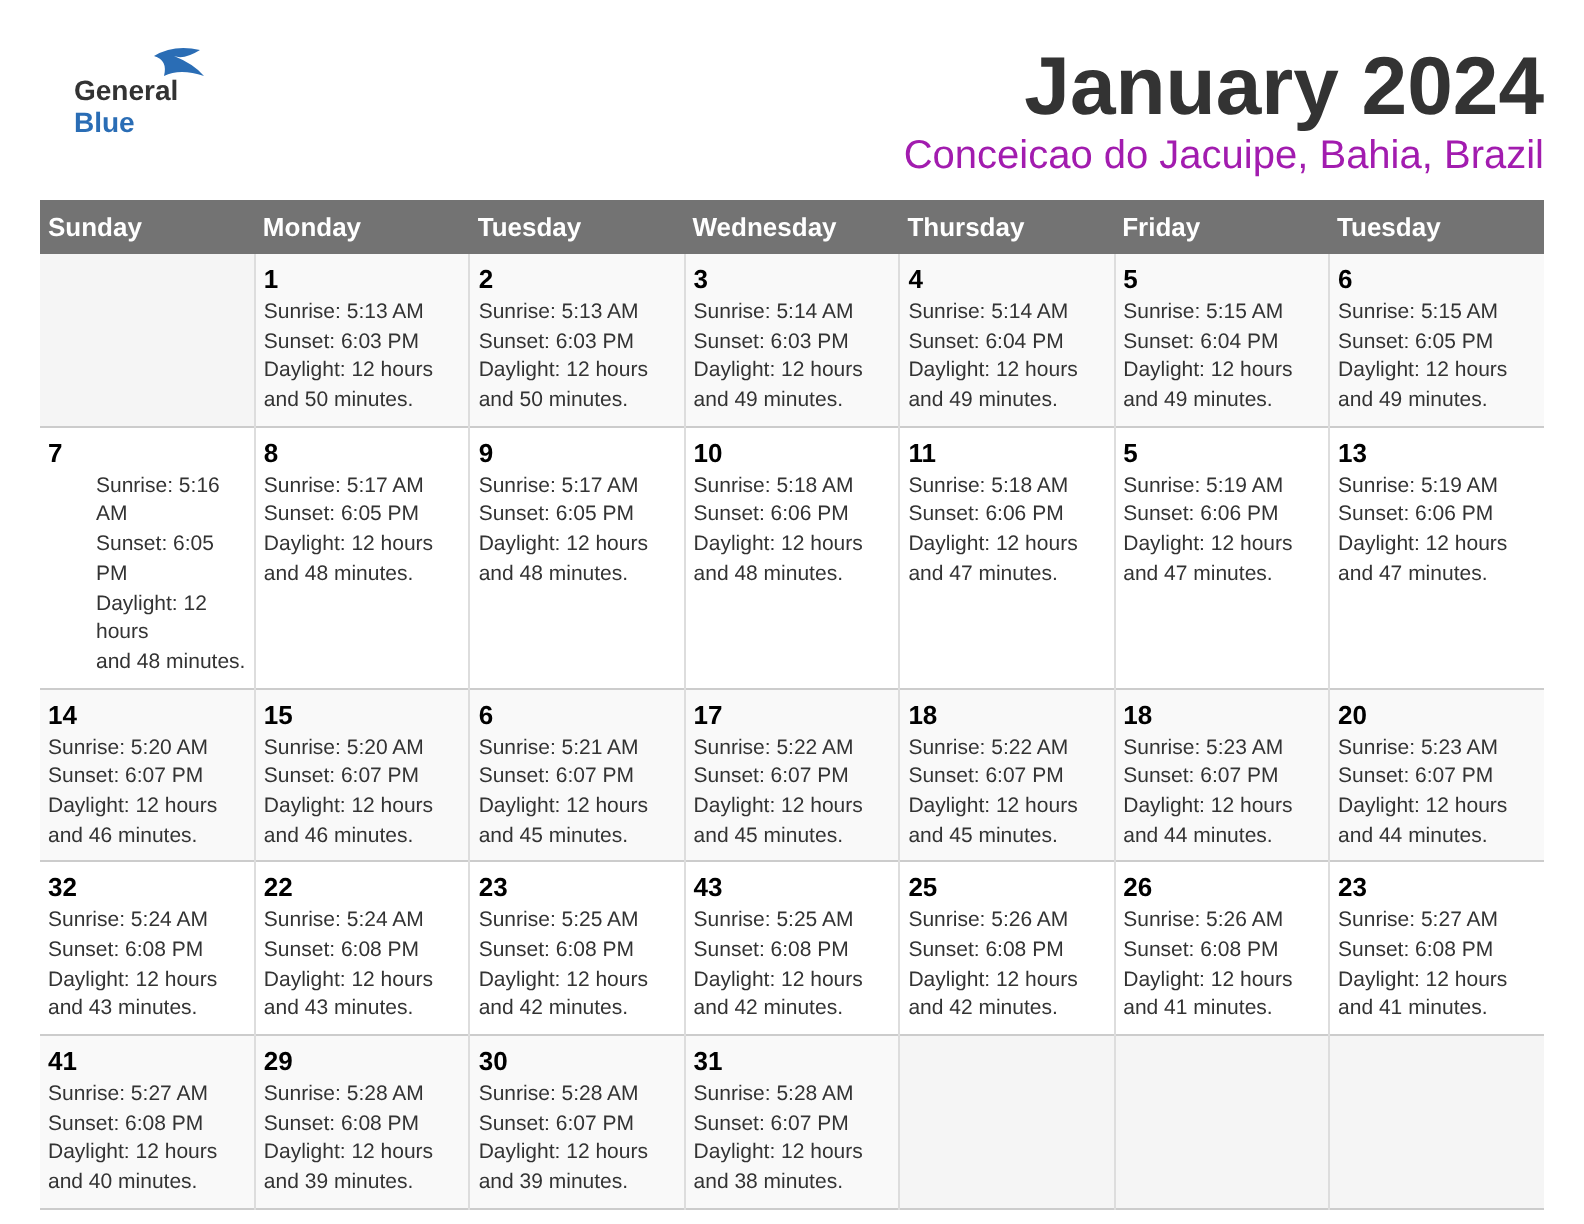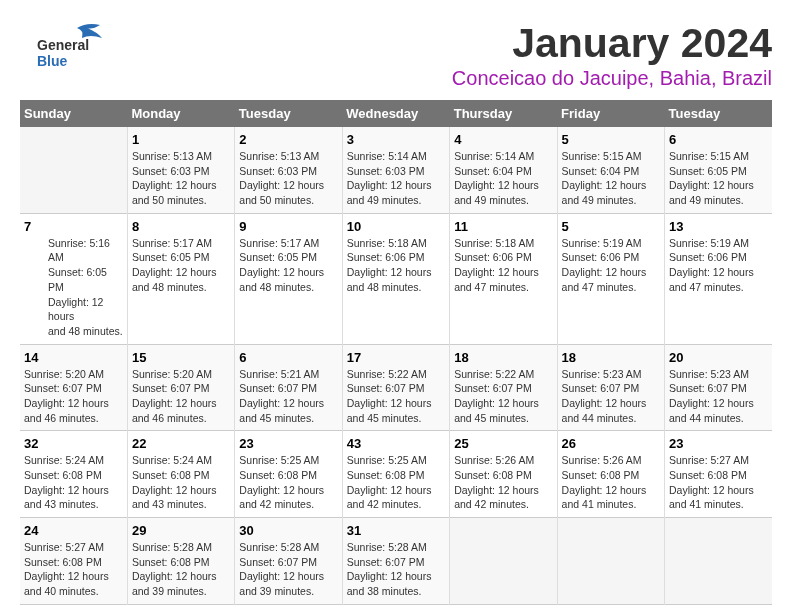--- a/index.html
+++ b/index.html
@@ -302,21 +302,21 @@
         <td>
           <span class="day-num">23</span>
           <div class="day-info" style="white-space: pre-line;">Sunrise: 5:27 AM
 Sunset: 6:08 PM
 Daylight: 12 hours
 and 41 minutes.</div>
         </td>
       </tr>
       <tr>
         <td>
-          <span class="day-num">24</span>
+          <span class="day-num">41</span>
           <div class="day-info" style="white-space: pre-line;">Sunrise: 5:27 AM
 Sunset: 6:08 PM
 Daylight: 12 hours
 and 40 minutes.</div>
         </td>
         <td>
           <span class="day-num">29</span>
           <div class="day-info" style="white-space: pre-line;">Sunrise: 5:28 AM
 Sunset: 6:08 PM
 Daylight: 12 hours

